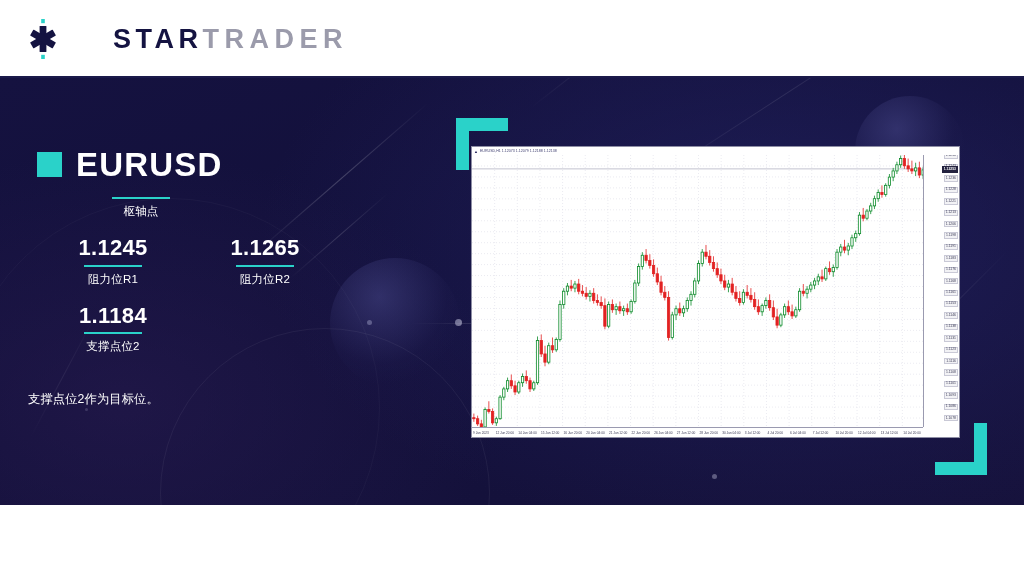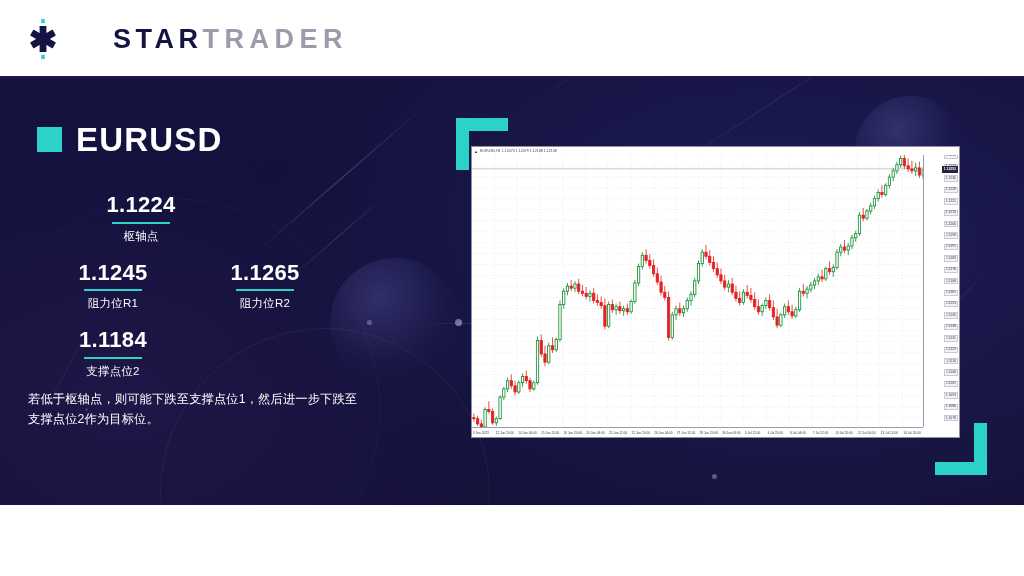--- a/index.html
+++ b/index.html
@@ -59,21 +59,21 @@
   }
   .swoosh {
     position:absolute; border-radius:50%;
     border:1px solid rgba(255,255,255,0.055);
     background:transparent;
   }
 
   
   .left-panel { position:absolute; left:0; top:0; width:440px; height:427px; }
   .pair-row {
-    position:absolute; left:37px; top:45px;
+    position:absolute; left:37px; top:70px;
     display:flex; align-items:center;text-align:right;
   }
   .pair-square {
     width:25px; height:25px; background:#2ad2c9; margin-right:14px;
   }
   .pair-name {
     font-size:33px; font-weight:bold; color:#ffffff; letter-spacing:1.2px;
     line-height:1;
   }
 
@@ -196,21 +196,20 @@
     <div class="left-panel">
 
       <div class="pair-row">
         <div class="pair-square"></div>
         <div class="pair-name">EURUSD</div>
       </div>
 
       <div class="levels">
         <div class="lv-row one">
           <div class="lv-cell">
-            <div class="lv-val">1.1224</div>
             <div class="lv-underline"></div>
             <div class="lv-label">枢轴点</div>
           </div>
         </div>
         <div class="lv-row">
           <div class="lv-cell">
             <div class="lv-val">1.1245</div>
             <div class="lv-underline"></div>
             <div class="lv-label">阻力位R1</div>
           </div>
@@ -224,21 +223,20 @@
           <div class="lv-cell">
             <div class="lv-val">1.1184</div>
             <div class="lv-underline"></div>
             <div class="lv-label">支撑点位2</div>
           </div>
         </div>
       </div>
 
       <div class="ta-block">
         <div class="ta-body">
-          <div>若低于枢轴点，则可能下跌至支撑点位1，然后进一步下跌至</div>
           <div>支撑点位2作为目标位。</div>
         </div>
       </div>
     </div>
 
     <div class="bracket" style="left:456px;top:40px;width:52px;height:52px;">
       <div class="h" style="left:0;top:0;width:52px;height:13px;"></div>
       <div class="v" style="left:0;top:0;width:13px;height:52px;"></div>
     </div>
     <div class="bracket" style="left:935px;top:345px;width:52px;height:52px;">

